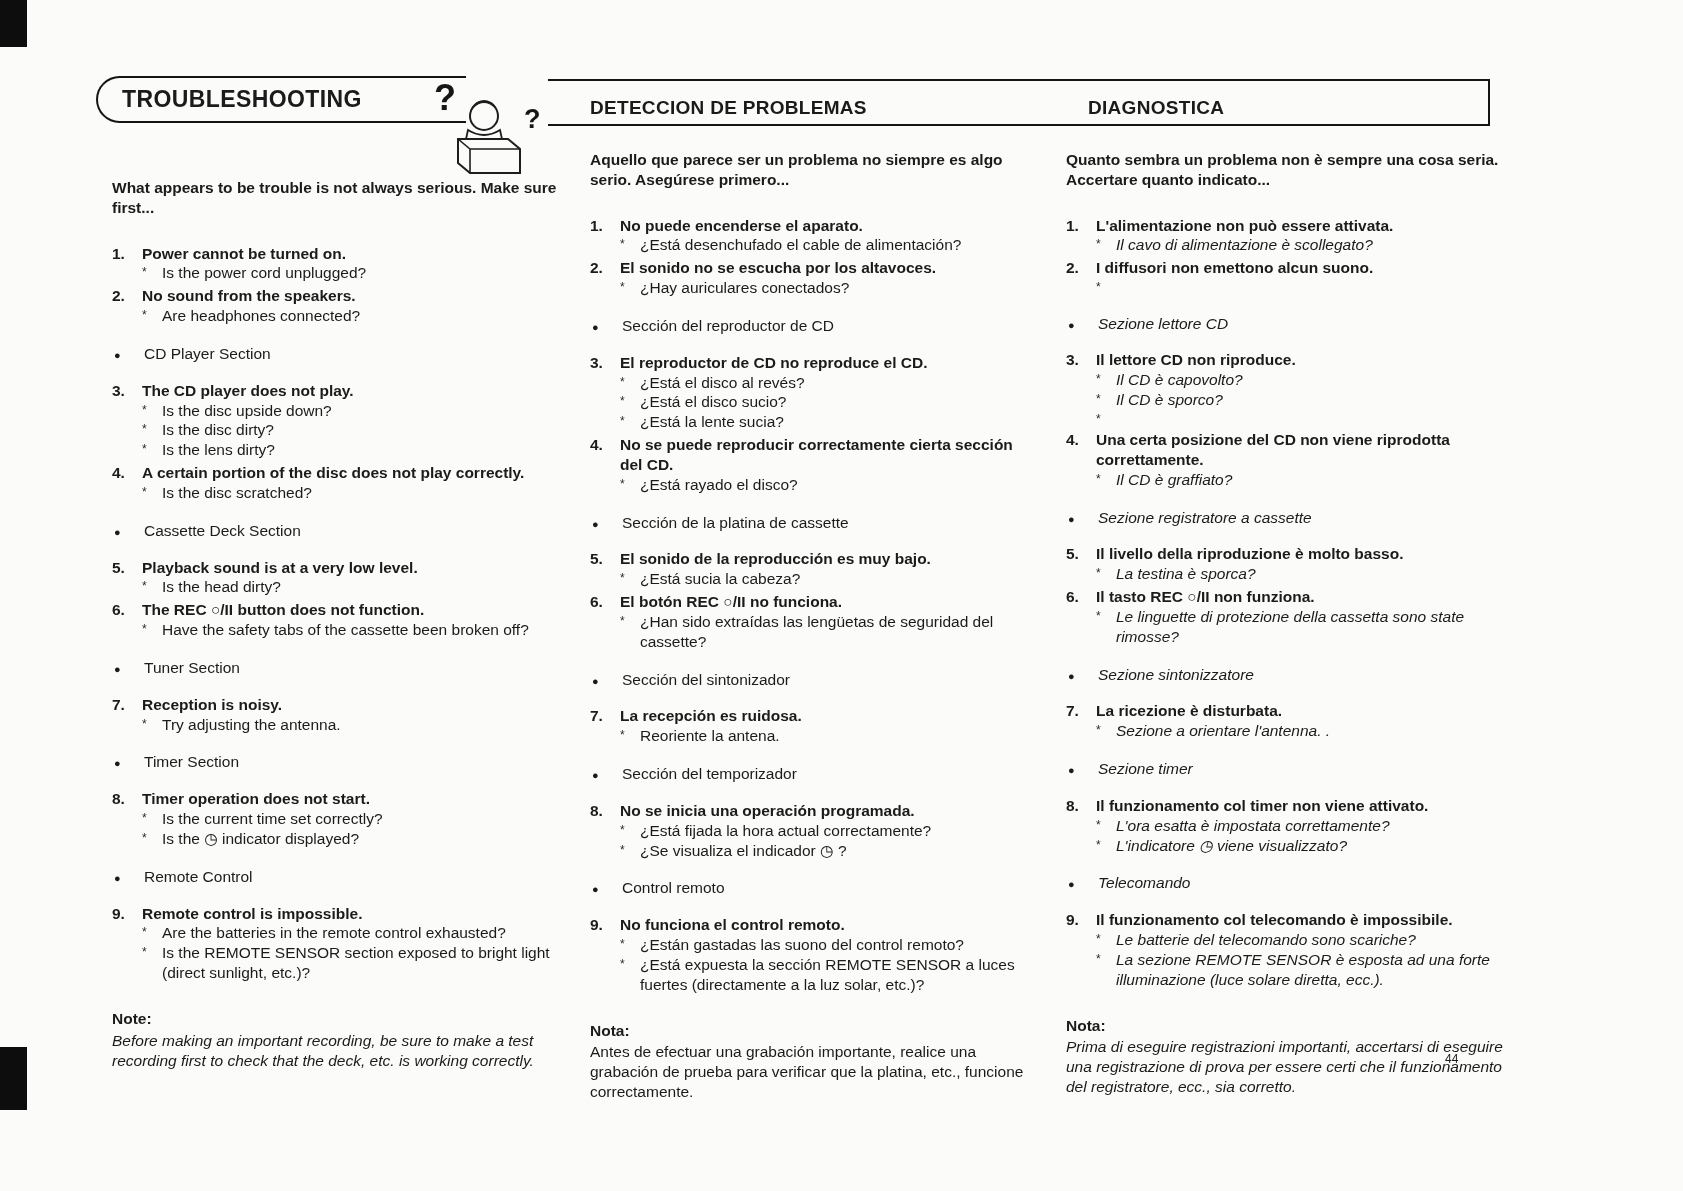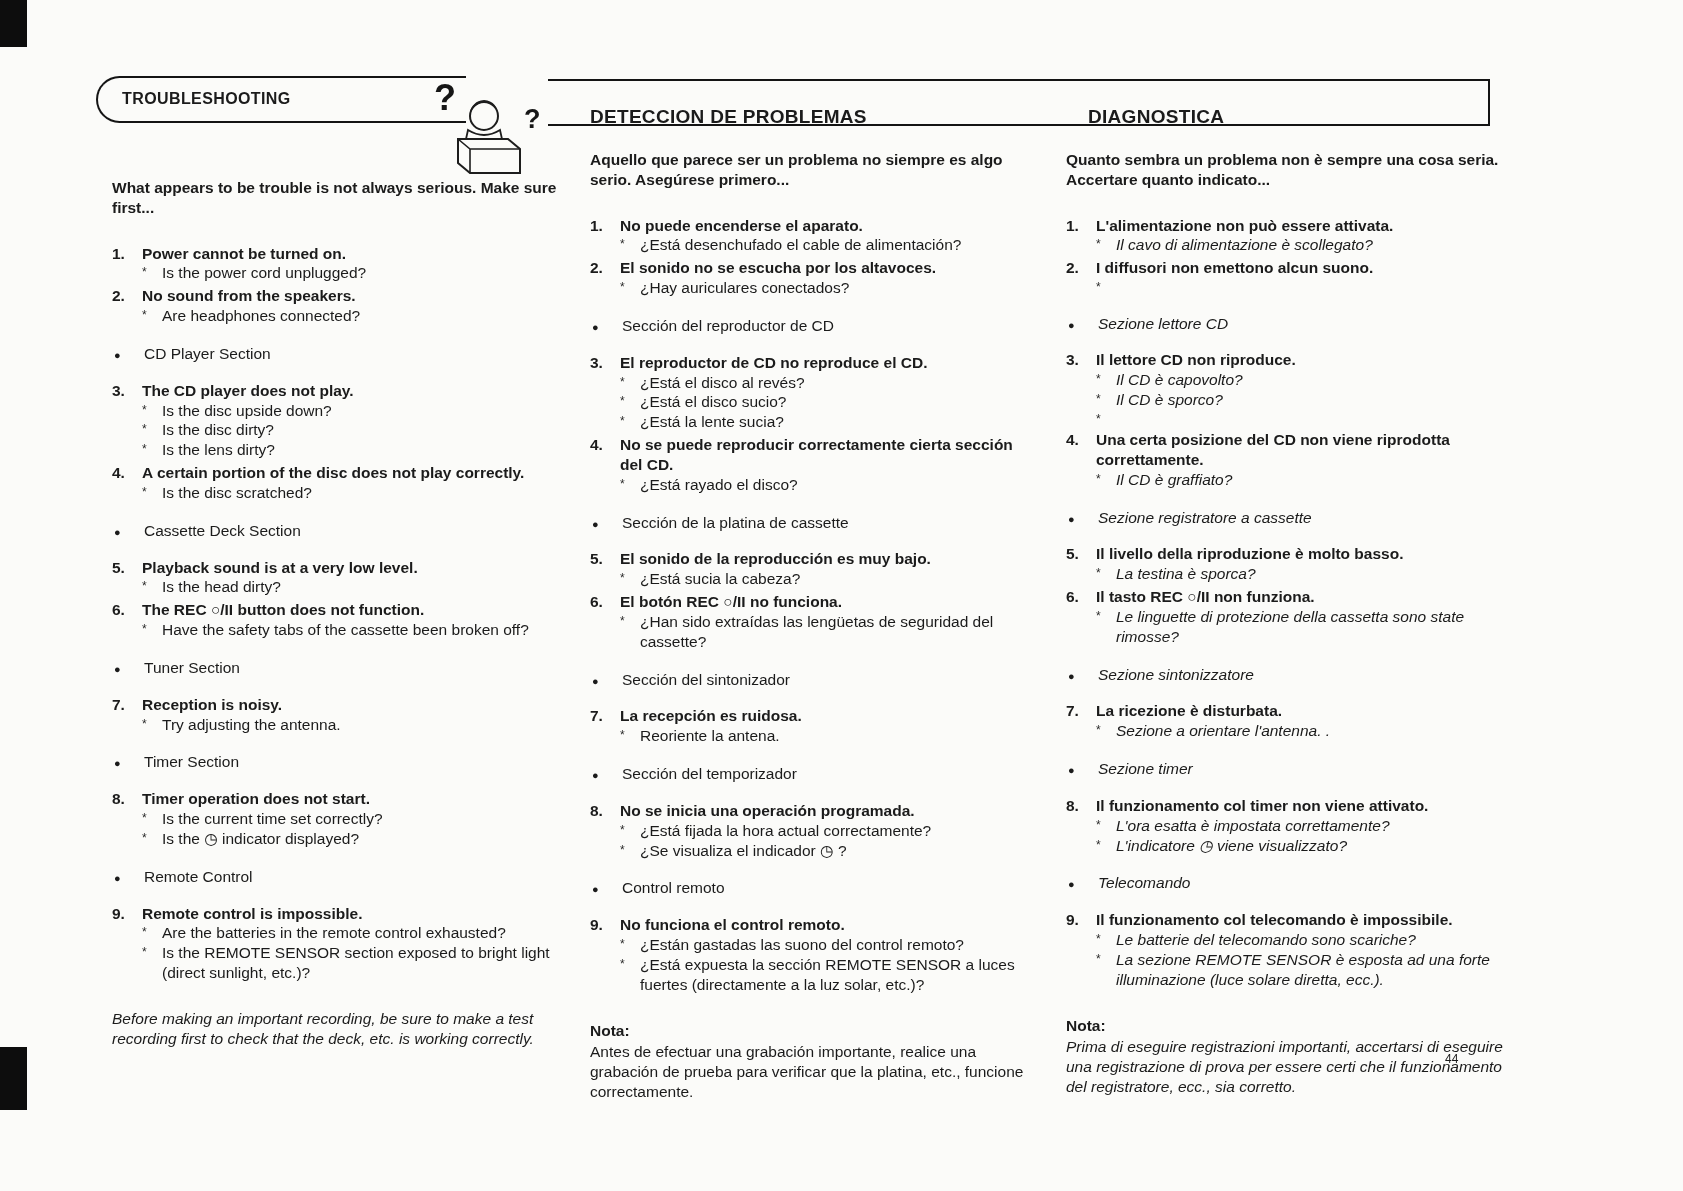--- a/index.html
+++ b/index.html
@@ -20,27 +20,27 @@
 
   
   .page-header{position:absolute;top:0;left:0;width:100%;height:150px;}
   .tab-left{
     position:absolute;left:96px;top:76px;width:370px;height:47px;
     border:2.5px solid #141414;border-right:none;
     border-radius:25px 0 0 25px;
     display:flex;align-items:center;padding-left:24px;box-sizing:border-box;
     background:transparent;
   }
-  .tab-left h1{margin:0;font-size:16px;letter-spacing:.4px;}
+  .tab-left h1{margin:0;font-size:23px;letter-spacing:.4px;}
   .rule-box{
     position:absolute;left:548px;top:79px;width:942px;height:47px;
     border-top:2.5px solid #141414;border-bottom:2.5px solid #141414;border-right:2.5px solid #141414;
     box-sizing:border-box;
   }
-  .rule-box h1{margin:0;font-size:19px;letter-spacing:.3px;position:absolute;top:24px;}
+  .rule-box h1{margin:0;font-size:19px;letter-spacing:.3px;position:absolute;top:15px;}
   .rule-box .h-es{left:42px;}
   .rule-box .h-it{left:512px;margin-left:28px;}
   .illustration{position:absolute;left:432px;top:74px;}
 
   
   .columns{
     position:absolute;top:150px;left:0;
     display:grid;
     grid-template-columns:450px 448px 458px;
     column-gap:28px;
@@ -228,20 +228,21 @@
             <span class="sub-marker">*</span>
             <span class="sub-text">Are the batteries in the remote control exhausted?</span>
           </div>
           <div class="sub">
             <span class="sub-marker">*</span>
             <span class="sub-text">Is the REMOTE SENSOR section exposed to bright light (direct sunlight, etc.)?</span>
           </div>
         </div>
       </div>
     <div class="note">
+      <p class="note-label">Note:</p>
       <p class="note-text">Before making an important recording, be sure to make a test recording first to check that the deck, etc. is working correctly.</p>
     </div>
   </section>
 
   <section class="column col-es">
     <p class="intro">Aquello que parece ser un problema no siempre es algo serio. Asegúrese primero...</p>
     <div class="blocks">
         <div class="item">
           <div class="item-head">
             <span class="item-num">1.</span>

